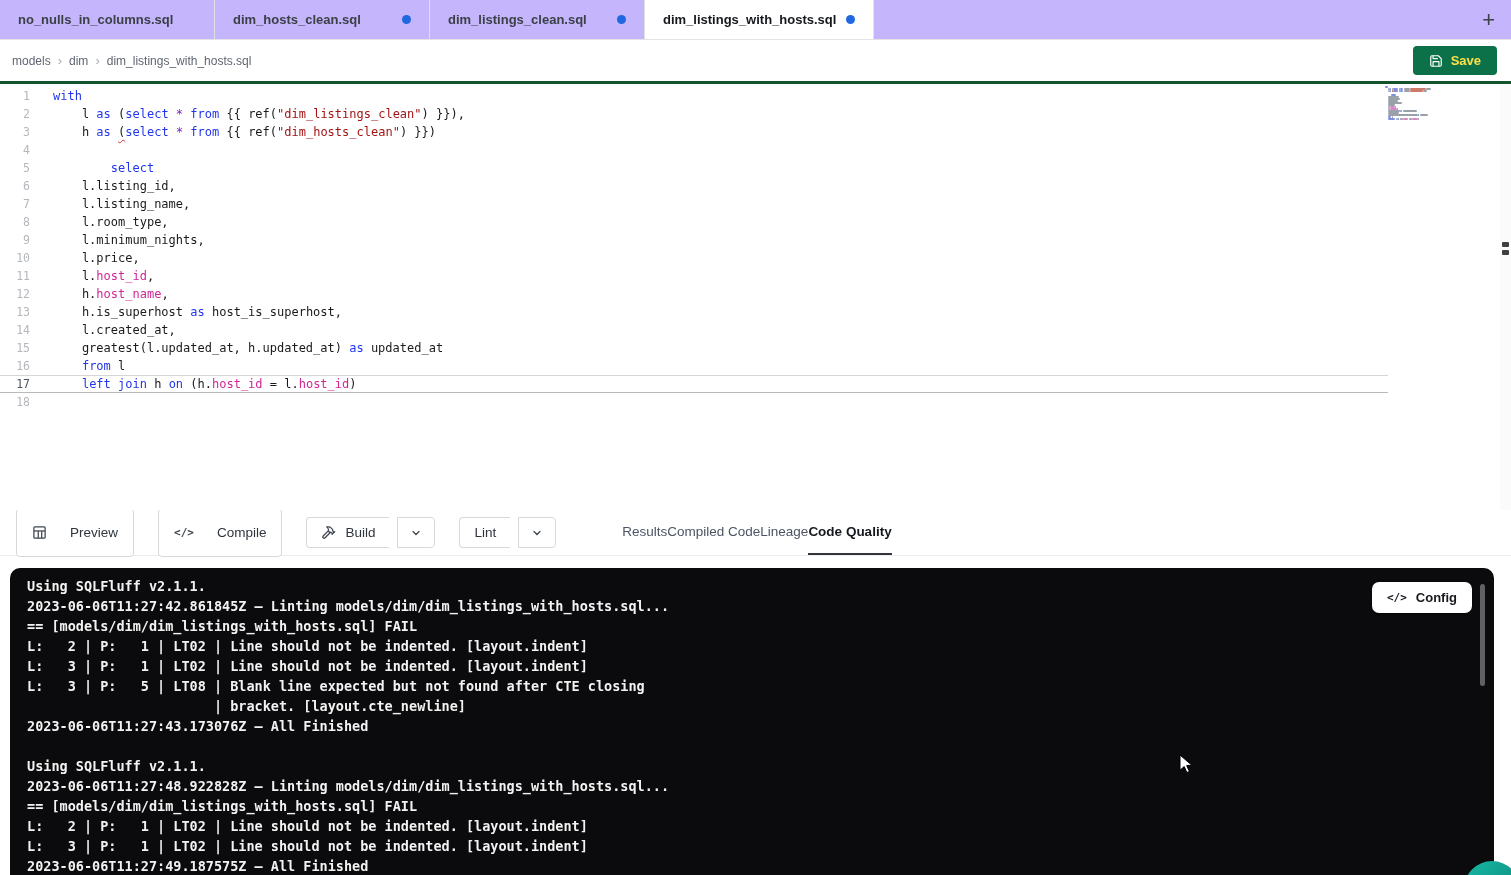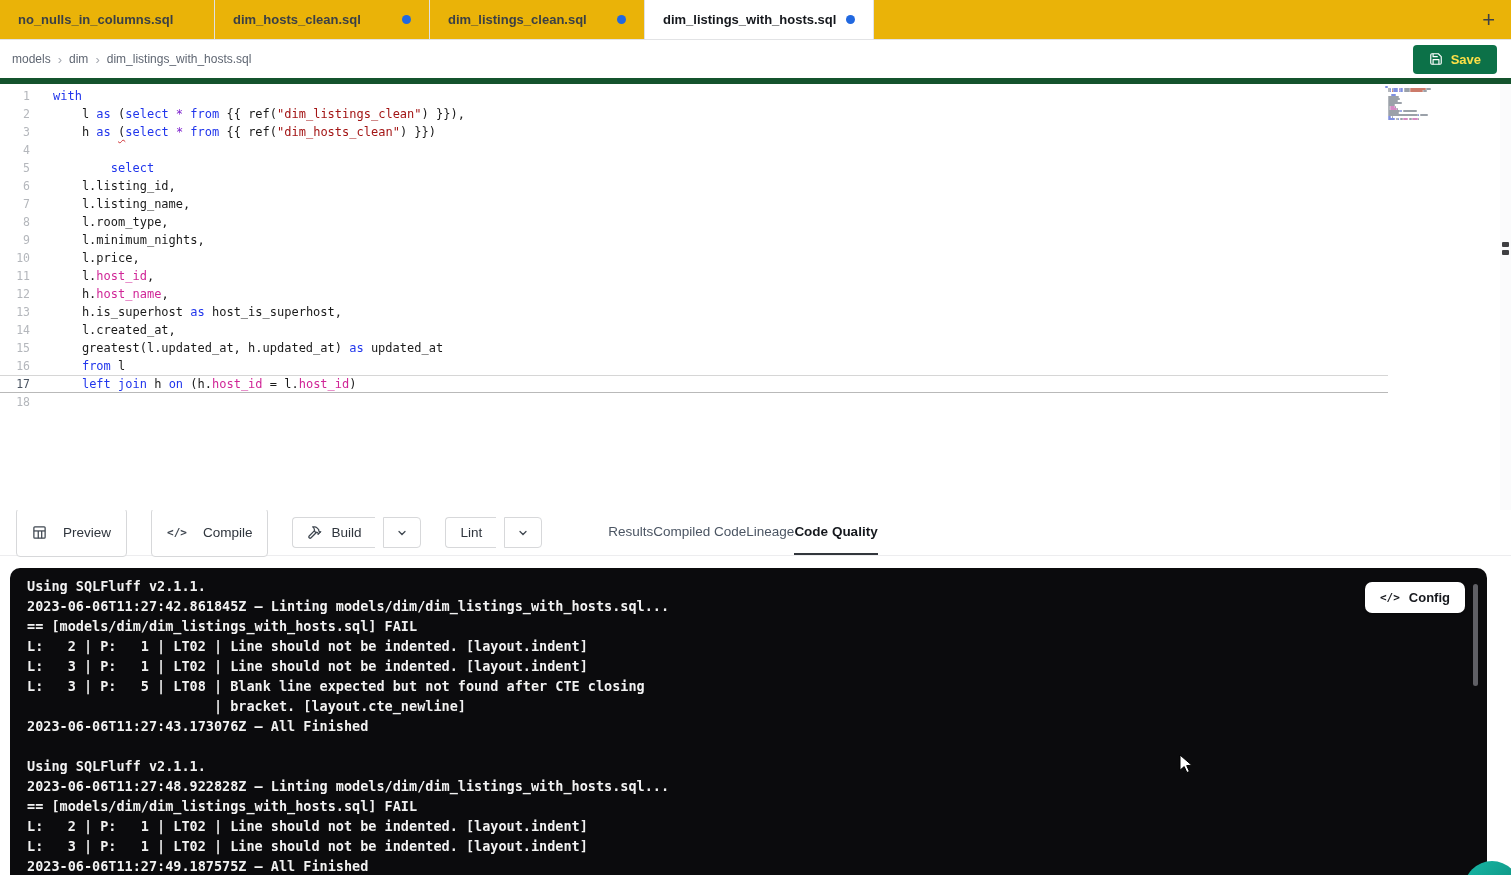--- a/index.html
+++ b/index.html
@@ -2,34 +2,34 @@
 <html style="--accent-green: #0c7148; --modified-dot: #2168e0; --keyword: #2136ec; --string: #a31515; --identifier-highlight: #d02697; --operator: #7e22ce; --terminal-bg: #0b0b0d;"><head>
 <meta charset="utf-8">
 <style>
   * { box-sizing: border-box; margin: 0; padding: 0; }
   html, body { width: 1511px; height: 875px; overflow: hidden; background: #fff; }
   body { font-family: "Liberation Sans", sans-serif; }
 
   .app { position: relative; width: 1511px; height: 875px; overflow: hidden; background: #fff; }
 
   
-  .tabbar { display: flex; height: 40px; background: #eab308; border-bottom: 1px solid #e2e3e5; align-items: stretch; }
+  .tabbar { display: flex; height: 40px; background: #c4b5fd; border-bottom: 1px solid #e2e3e5; align-items: stretch; }
   .tabs { display: flex; align-items: stretch; }
   .tab { display: flex; align-items: center; gap: 10px; padding: 0 18px; min-width: 215px;
          justify-content: space-between; border-right: 1px solid #dfe0e2; cursor: pointer;
          font-size: 13px; font-weight: 600; color: #3b4046; background: transparent; }
   .tab.active { background: #fff; color: #14171c; border-right: 1px solid #e2e3e5; }
   .tab-label { white-space: nowrap; }
   .dot { width: 9px; height: 9px; border-radius: 50%; background: var(--modified-dot, #2168e0); flex: 0 0 auto; }
   .tab-spacer { flex: 1; }
   .new-tab { border: none; background: transparent; font-size: 22px; font-weight: 300; color: #3d4148;
              padding: 0 16px; cursor: pointer; line-height: 1; }
 
   
-  .crumbrow { height: 44px; display: flex; align-items: center; padding: 0 14px 0 12px; background: #fff; border-bottom: 6px solid #14532d; }
+  .crumbrow { height: 44px; display: flex; align-items: center; padding: 0 14px 0 12px; background: #fff; border-bottom: 3px solid #14532d; }
   .breadcrumb { display: flex; align-items: center; gap: 7px; font-size: 12px; color: #5f6672; }
   .crumb { cursor: pointer; }
   .crumb-sep { color: #a6aab2; font-size: 13px; }
   .save-btn { margin-left: auto; display: flex; align-items: center; gap: 8px; background: var(--accent-green, #0c7148);
               color: #fde047; border: none; border-radius: 4px; padding: 7px 16px; font-size: 13px; font-weight: 600;
               font-family: "Liberation Sans", sans-serif; cursor: pointer; }
 
   
   .editor { position: relative; height: 426px; background: #fff; }
   .code-scroll { width: 1388px; padding-top: 3px; font-family: "DejaVu Sans Mono", monospace; font-size: 12px; }
@@ -52,34 +52,34 @@
   .mm-m { background: #d58ac4; } .mm-o { background: #a98fd6; } .mm-e { background: #cc7a6a; }
 
   .scroll-rail { position: absolute; top: 0; right: 0; width: 11px; height: 100%; background: #fbfbfc; }
   .rail-mark { position: absolute; right: 2px; width: 7px; height: 5px; border-radius: 1px; background: #3f3f42; }
   .rail-mark.m1 { top: 158px; } .rail-mark.m2 { top: 166px; }
 
   
   .toolbar { height: 46px; display: flex; align-items: center; gap: 24px; padding-left: 16px; border-bottom: 1px solid #ededef; }
   .btn, .btn-group .main, .btn-group .caret { font-family: "Liberation Sans", sans-serif; font-size: 13.5px; color: #2f353d;
         background: #fff; border: 1px solid #d7d8da; cursor: pointer; }
-  .btn { display: flex; align-items: center; gap: 16px; padding: 16px 15px; border-radius: 4px; }
+  .btn { display: flex; align-items: center; gap: 23px; padding: 16px 15px; border-radius: 4px; }
   .btn-group { display: flex; align-items: stretch; border-radius: 4px; gap: 8px; }
   .btn-group .main { display: flex; align-items: center; gap: 9px; padding: 7px 14px; border-radius: 4px 0 0 4px; border-right: none; }
   .btn-group .caret { display: flex; align-items: center; padding: 7px 12px; border-radius: 0 4px 4px 0; }
   .ic { display: flex; align-items: center; color: #3f4750; }
   .code-ic { font-family: "DejaVu Sans Mono", monospace; font-size: 11px; font-weight: 700; }
 
   .result-tabs { display: flex; align-items: center; margin-left: 42px; height: 100%; }
   .result-tab { display: flex; align-items: center; height: 100%; font-size: 13.5px; color: #4b5563;
                 border-bottom: 2px solid transparent; cursor: pointer; }
   .result-tab.active { color: #15181d; font-weight: 600; border-bottom-color: #32363c; }
 
   
-  .terminal { position: relative; margin: 12px 24px 0 10px; height: 307px; background: var(--terminal-bg, #0b0b0d);
+  .terminal { position: relative; margin: 12px 17px 0 10px; height: 307px; background: var(--terminal-bg, #0b0b0d);
               border-radius: 10px 10px 0 0; overflow: hidden; }
   .term-lines { padding: 8px 0 0 17px; font-family: "DejaVu Sans Mono", monospace; font-size: 13.5px; font-weight: 700;
                 color: #f2f2f2; }
   .term-line { white-space: pre; min-height: 20px; line-height: 20px; }
   .config-btn { position: absolute; top: 14px; right: 22px; display: flex; align-items: center; gap: 9px;
                 background: #fff; color: #16181d; border: none; border-radius: 7px; padding: 8px 15px;
                 font-size: 13px; font-weight: 600; font-family: "Liberation Sans", sans-serif; cursor: pointer;
                 box-shadow: 0 1px 3px rgba(0,0,0,.45); }
   .config-btn .ic { color: #16181d; }
   .term-scrollbar { position: absolute; right: 9px; top: 16px; width: 5px; height: 102px; border-radius: 3px; background: #606065; }

